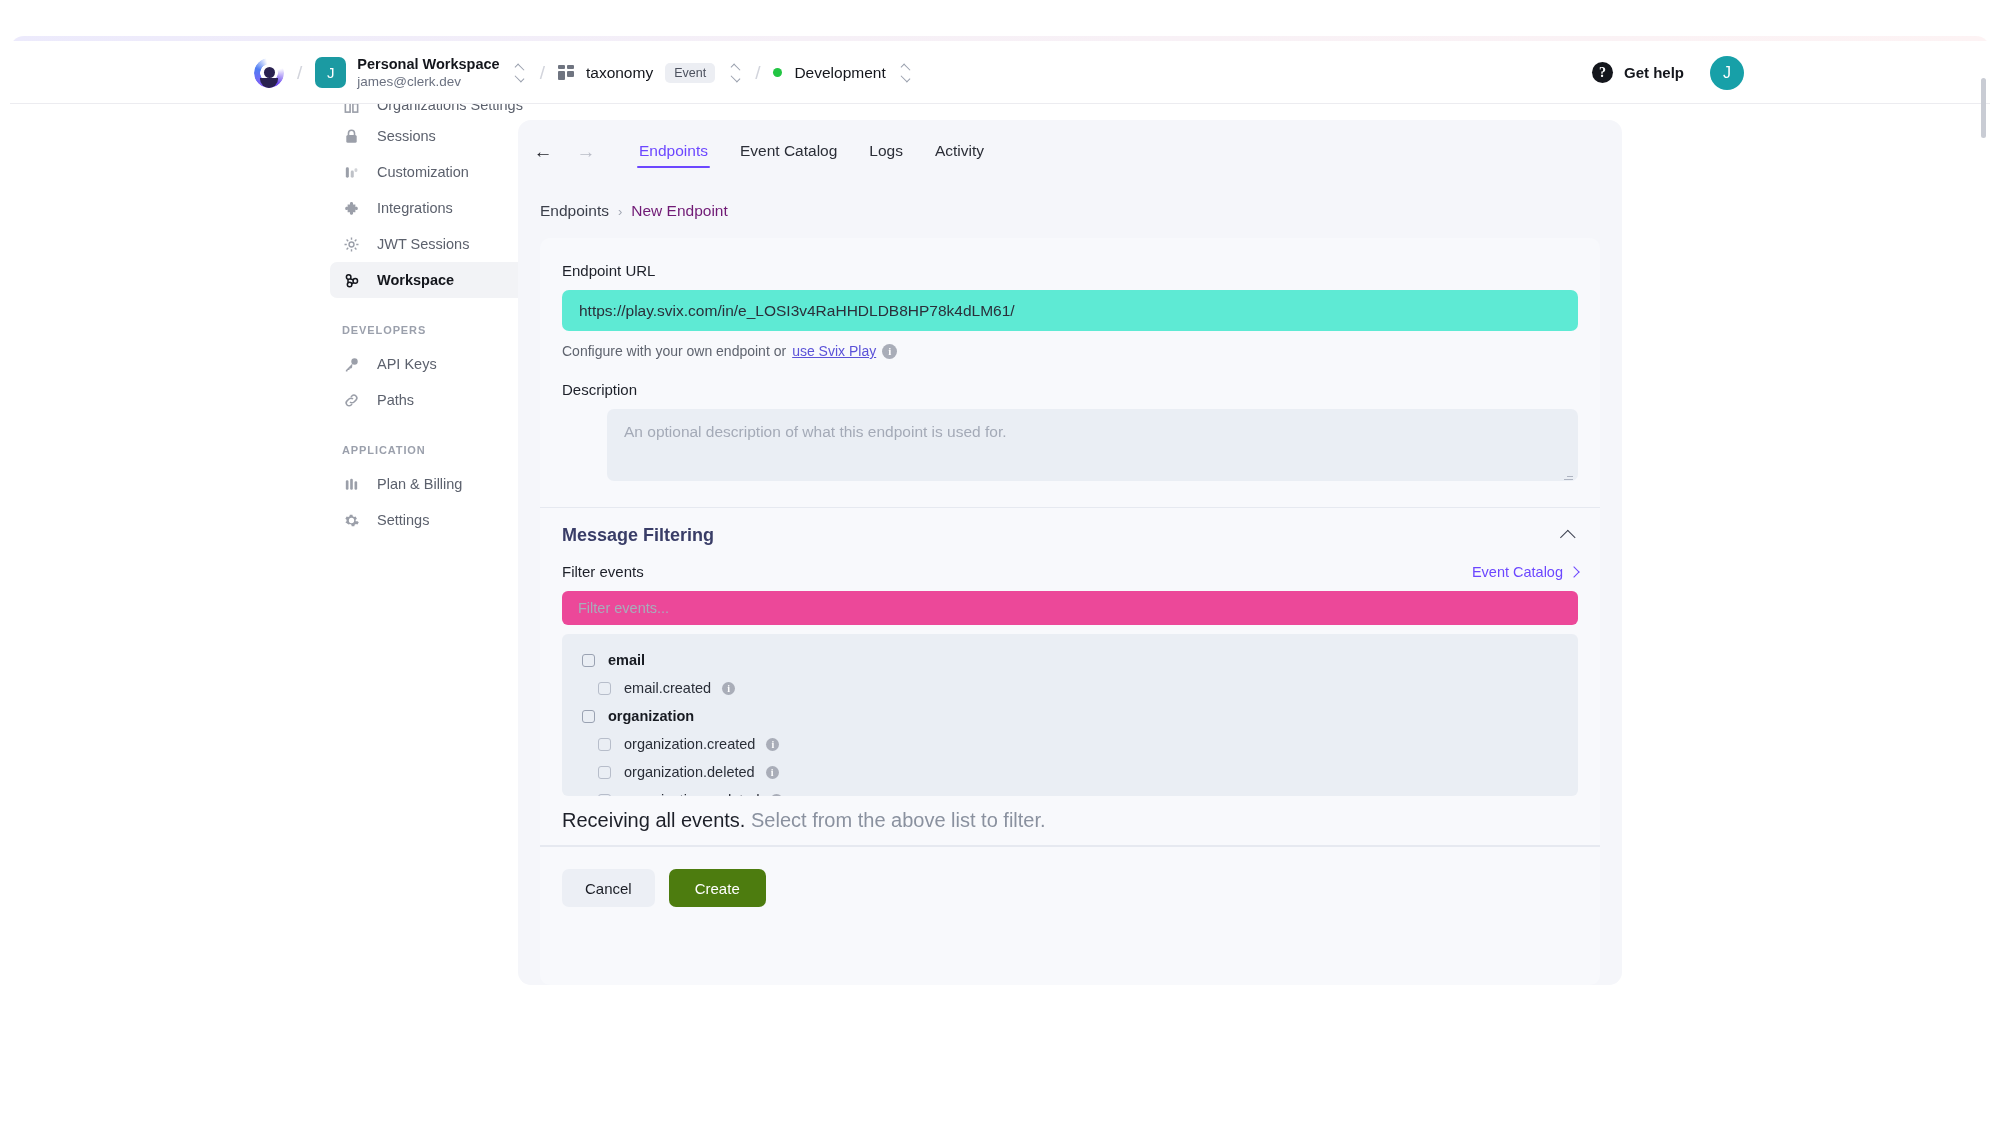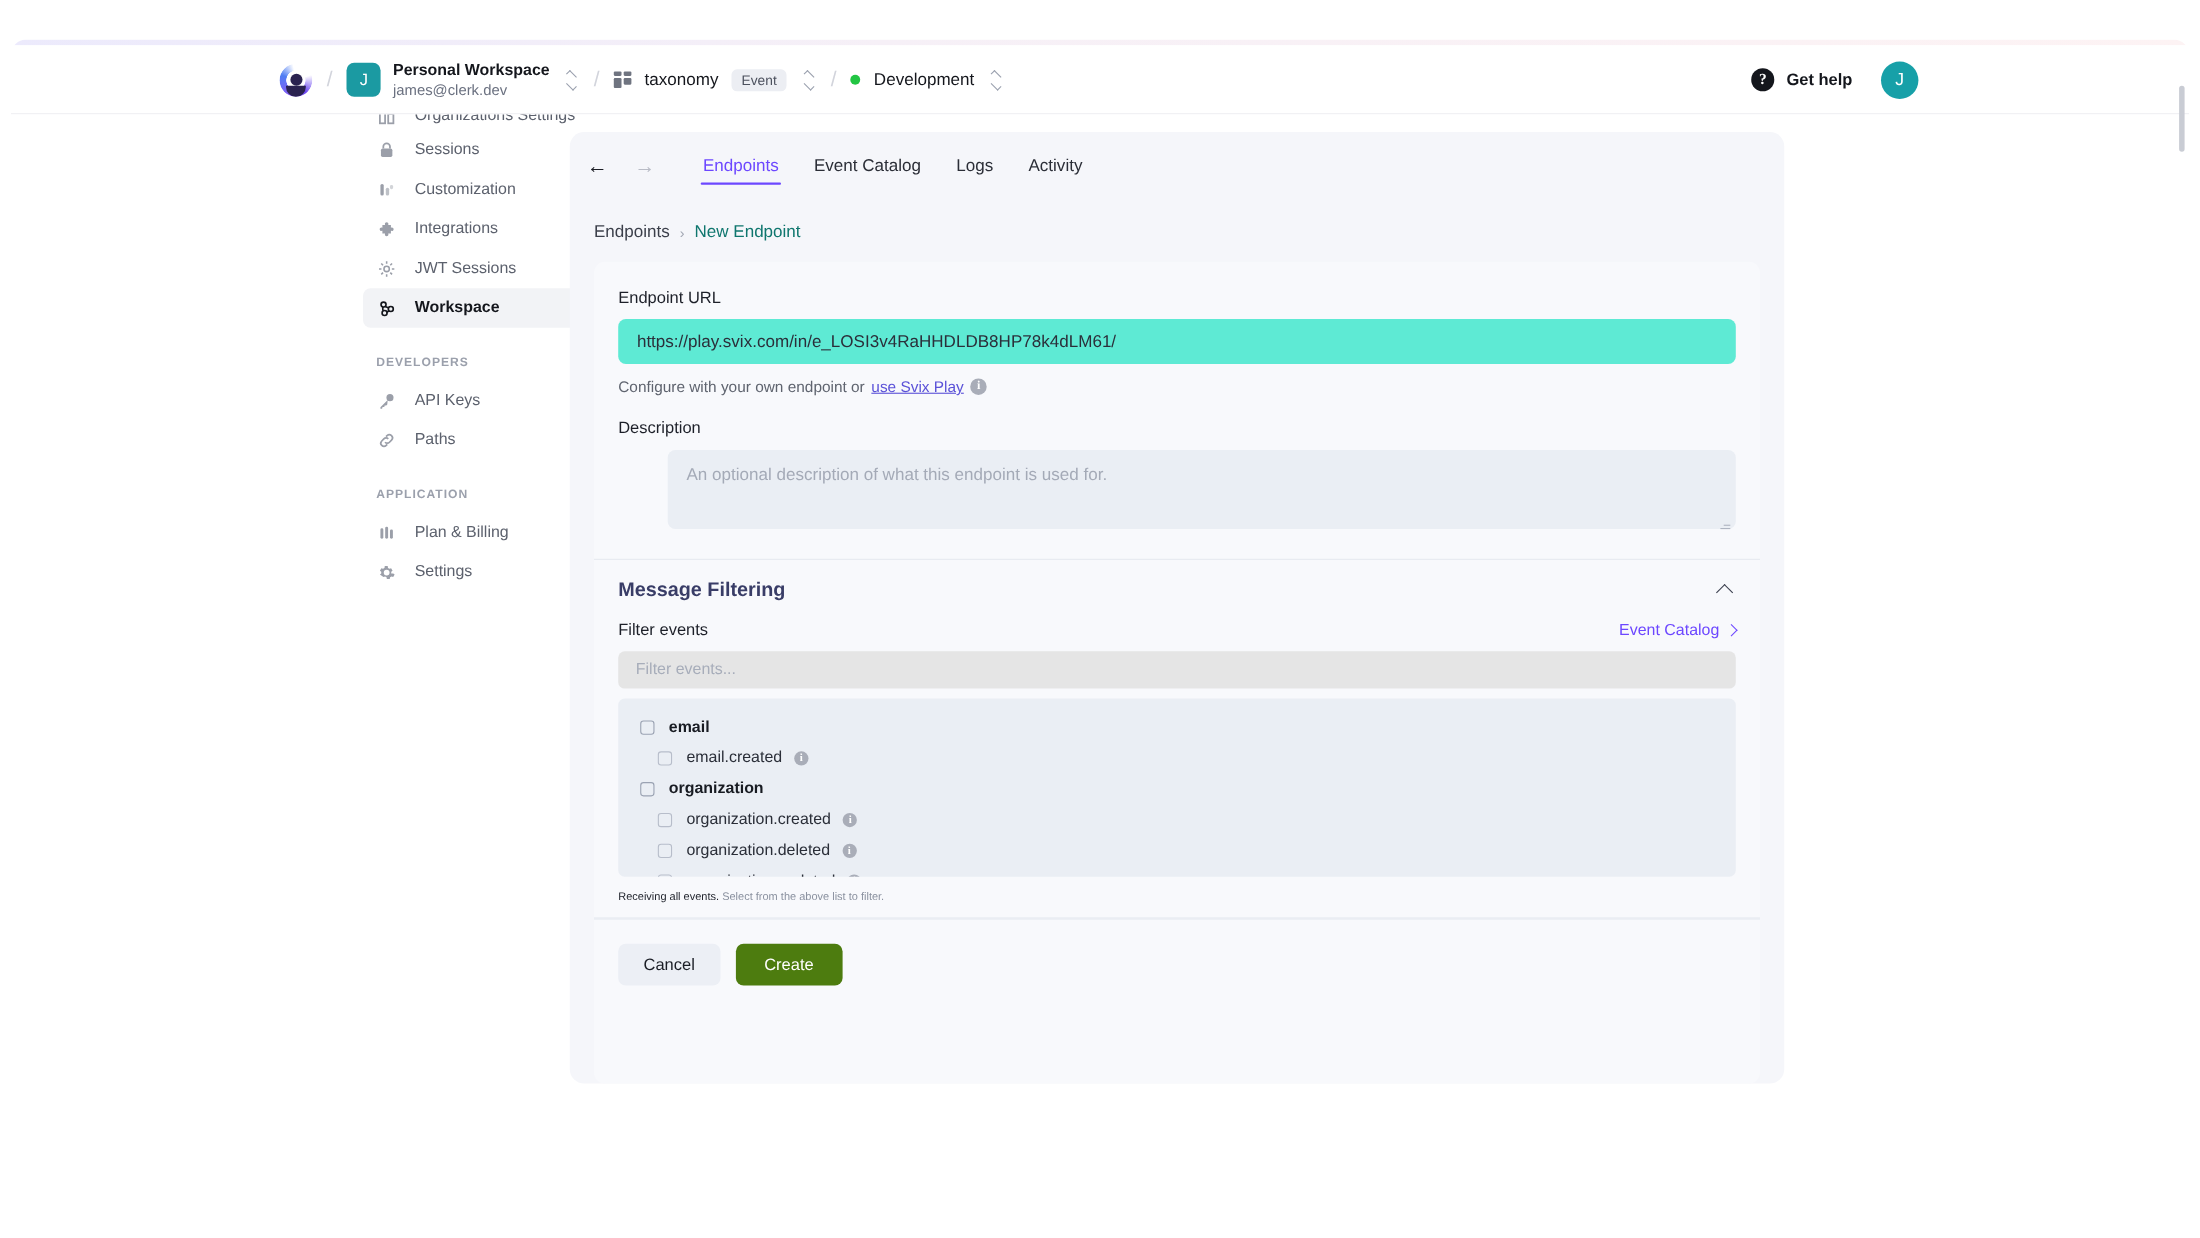--- a/index.html
+++ b/index.html
@@ -262,21 +262,21 @@
     border-radius: 2px;
   }
 
   .breadcrumb {
     position: absolute; left: 22px; top: 82px;
     display: flex; align-items: center; gap: 9px;
     font-size: 15.5px;
   }
   .bc-link { color: #3b3f4a; cursor: pointer; }
   .bc-sep { color: #a2a7b3; font-size: 13px; }
-  .bc-current { color: #0f766e; text-align: right; }
+  .bc-current { color: #701a75; text-align: right; }
 
   
   .form-panel {
     position: absolute;
     left: 22px; top: 118px;
     width: 1060px;
     height: 747px;
     background: #f8f9fc;
     border-radius: 10px;
     padding: 0 22px;
@@ -375,21 +375,21 @@
     font-size: 14.5px; color: #6c47ff; cursor: pointer;
   }
   .catalog-chev {
     width: 8px; height: 8px;
     border-right: 1.8px solid #6c47ff;
     border-top: 1.8px solid #6c47ff;
     transform: rotate(45deg);
   }
   .filter-input {
     width: 100%; height: 34px;
-    background: #e5e5e5;
+    background: #ec4899;
     border: none; border-radius: 6px;
     padding: 0 16px;
     font-size: 14.5px;
     color: #2b2f3a;
     font-family: "Liberation Sans", sans-serif;
     outline: none;
   }
   .filter-input::placeholder { color: #a7adba; }
 
   .event-list {
@@ -414,21 +414,21 @@
     background: transparent;
     flex: none;
   }
   .event-row.group .cbox { border-color: #9aa2b2; }
   .ev-label { margin-left: 13px; font-size: 14.5px; color: #2a2e38; }
   .event-row.group .ev-label { font-weight: 700; color: #181b22; }
   .ev-info { margin-left: 11px; }
 
   .receiving {
     margin-top: 13px; margin-bottom: 13px;
-    font-size: 10px;
+    font-size: 20px;
   }
   .receiving .strong { color: #1d2029; }
   .receiving .muted { color: #8a919f; }
 
   .btn-row {
     display: flex; align-items: center; gap: 14px;
     margin-top: 22px;
   }
   .btn {
     height: 38px; border: none; border-radius: 7px;

